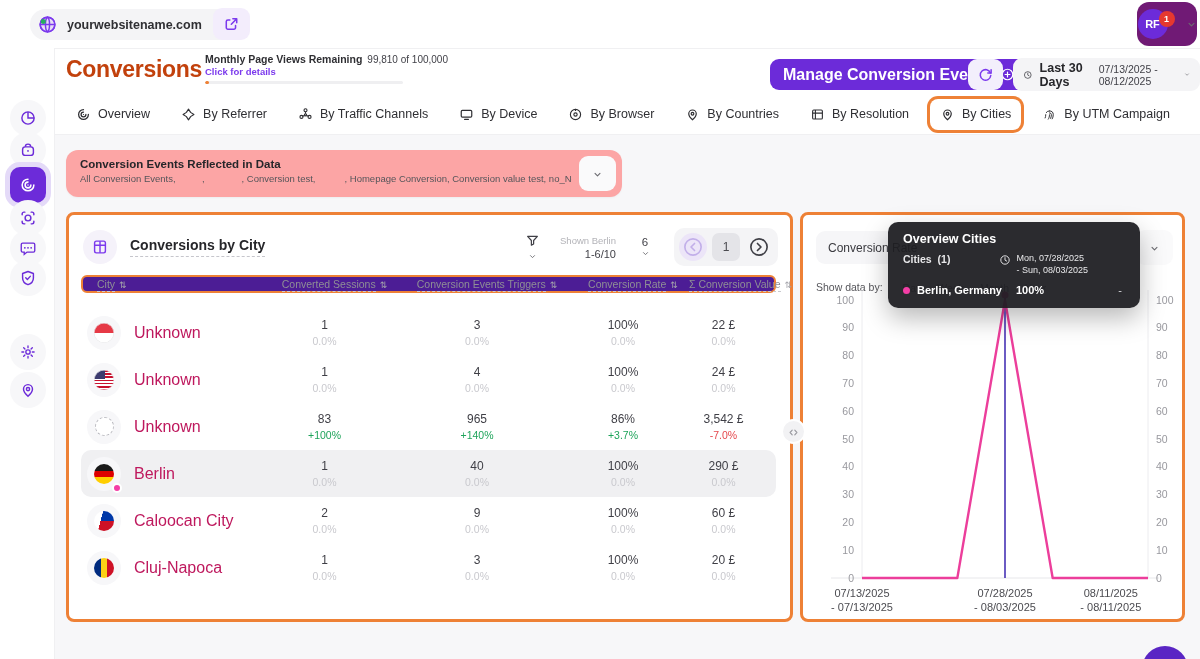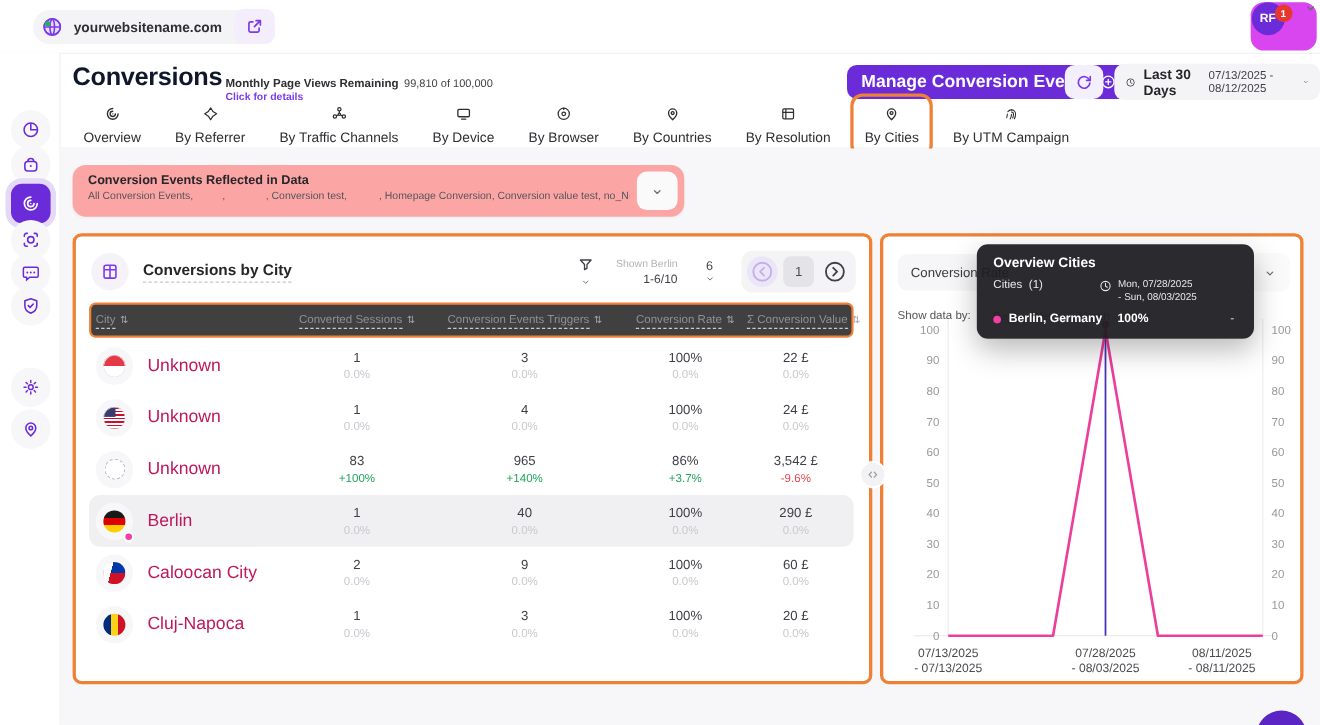--- a/index.html
+++ b/index.html
@@ -9,47 +9,47 @@
   .icn { display:inline-block; }
   .icn svg { display:block; width:100%; height:100%; }
 
   
   .topbar { position:absolute; top:0; left:0; right:0; height:48px; background:#fff; }
   .site-pill { position:absolute; left:30px; top:9px; height:31px; background:#F4F4F6; border-radius:16px; display:flex; align-items:center; gap:9px; padding:0 14px 0 7px; cursor:pointer; }
   .site-pill .globe { width:21px; height:21px; }
   .site-name { font-size:12.5px; font-weight:600; color:#2F2F33; }
   .chev { width:11px; height:11px; color:#6B6B70; }
   .ext-btn { position:absolute; left:213px; top:8px; width:37px; height:32px; background:#F3EDFC; border:0; border-radius:9px; color:#7C3AED; padding:7px 9px; cursor:pointer; }
-  .user-pill { position:absolute; right:3px; top:2px; width:60px; height:44px; background:#d946ef; border-radius:12px; display:flex; align-items:flex-start; justify-content:center; gap:18px; cursor:pointer; }
+  .user-pill { position:absolute; right:3px; top:2px; width:60px; height:44px; background:#701a75; border-radius:12px; display:flex; align-items:center; justify-content:center; gap:18px; cursor:pointer; }
   .avatar-wrap { position:relative; width:30px; height:30px; }
   .avatar { width:30px; height:30px; border-radius:50%; background:#6C2BD9; color:#fff; font-size:11px; font-weight:700; display:flex; align-items:center; justify-content:center; }
   .user-badge { position:absolute; top:2px; right:-7px; width:16px; height:16px; border-radius:50%; background:#E5382F; color:#fff; font-size:9px; font-weight:700; display:flex; align-items:center; justify-content:center; }
 
   
   .header { position:absolute; top:48px; left:0; right:0; height:46px; background:#fff; border-top:1px solid #F0F0F2; }
   .collapse-btn { position:absolute; left:11px; top:56px; width:34px; height:34px; border-radius:50%; background:#FAFAFB; color:#A5A5AB; padding:8px; border:0; cursor:pointer; }
-  .page-title { position:absolute; left:66px; top:56px; font-size:23px; font-weight:700; color:#0f172a; letter-spacing:-.3px; }
-  .pv-block { position:absolute; left:205px; top:70px; width:198px; }
+  .page-title { position:absolute; left:66px; top:56px; font-size:23px; font-weight:700; color:#c2410c; letter-spacing:-.3px; }
+  .pv-block { position:absolute; left:205px; top:53px; width:198px; }
   .pv-line1 { font-size:10.5px; font-weight:700; color:#2F2F33; white-space:nowrap; }
   .pv-line1 .pv-value { font-weight:400; color:#3F3F46; margin-left:5px; font-size:10px; }
   .pv-link { font-size:9.5px; color:#7C3AED; font-weight:600; margin-top:1px; }
   .pv-bar { margin-top:4px; height:3px; background:#EFEFF1; border-radius:2px; overflow:hidden; }
   .pv-fill { height:100%; background:#EE8136; border-radius:2px; }
   .manage-btn { position:absolute; left:770px; top:59px; height:31px; background:#6C2BD9; color:#fff; border:0; border-radius:9px; font-size:16px; font-weight:700; display:flex; align-items:center; gap:8px; padding:0 13px; cursor:pointer; }
   .manage-btn .icn { width:15px; height:15px; }
   .refresh-btn { position:absolute; left:968px; top:59px; width:35px; height:31px; background:#F3EFFC; color:#7C3AED; border-radius:9px; border:0; padding:7px 9px; cursor:pointer; }
   .range-pill { position:absolute; left:1013px; top:58px; height:33px; background:#F4F4F6; border-radius:9px; display:flex; align-items:center; gap:7px; padding:0 10px; cursor:pointer; }
   .range-pill .clock { width:14px; height:14px; color:#3F3F46; }
   .range-label { font-size:12.5px; font-weight:700; color:#26262A; }
   .range-dates { font-size:10.5px; color:#3F3F46; }
   .range-pill .chev { width:9px; height:9px; }
 
   
   .tabsbar { position:absolute; top:94px; left:55px; right:0; height:41px; background:#fff; border-bottom:1px solid #F0F0F2; display:flex; align-items:center; gap:11px; padding-left:11px; }
-  .tab { display:flex; align-items:center; gap:7px; font-size:12.5px; color:#2F2F33; padding:8px 10px; border-radius:8px; cursor:pointer; white-space:nowrap;flex-direction:column; }
+  .tab { display:flex; align-items:center; gap:7px; font-size:12.5px; color:#2F2F33; padding:8px 10px; border-radius:8px; cursor:pointer; white-space:nowrap; }
   .tab .icn { width:15px; height:15px; color:#2F2F33; }
   .tab.highlight { box-shadow:0 0 0 3px #EE8136; }
 
   
   .sidebar { position:absolute; top:48px; left:0; width:55px; bottom:0; background:#fff; border-right:1px solid #F0F0F2; z-index:2; }
   .side-btn { position:absolute; left:10px; width:36px; height:36px; border-radius:50%; background:#F7F7F9; color:#6C2BD9; display:flex; align-items:center; justify-content:center; cursor:pointer; }
   .side-btn .icn { width:18px; height:18px; }
   .side-btn.active { background:#6C2BD9; color:#fff; border-radius:10px; box-shadow:0 0 0 5px #E4DAF8; }
 
   .main-bg { position:absolute; top:135px; left:55px; right:0; bottom:0; background:#F7F7F9; }
@@ -74,21 +74,21 @@
   .entries .l2 { font-size:11px; color:#3F3F46; margin-top:2px; }
   .psize { width:30px; text-align:center; margin-right:14px; cursor:pointer; }
   .psize .num { font-size:11.5px; color:#3F3F46; }
   .psize .chev { width:9px; height:9px; display:block; margin:1px auto 0; }
   .pager { background:#F4F4F6; border-radius:10px; height:38px; display:flex; align-items:center; gap:5px; padding:0 5px; }
   .pg-btn { width:28px; height:28px; border-radius:50%; border:0; background:transparent; padding:3px; cursor:pointer; }
   .pg-prev { background:#ECE5F8; color:#C2AFE9; }
   .pg-next { color:#3F3F46; }
   .pg-num { width:28px; height:28px; border-radius:7px; background:#E4E4E8; color:#4B4B50; font-size:12px; display:flex; align-items:center; justify-content:center; cursor:pointer; }
 
-  .thead { position:absolute; top:60px; left:12px; right:14px; height:32px; border:2.5px solid #EE8136; border-radius:6px; background:#404040; display:grid; grid-template-columns:175px 125px 180px 112px 1fr; align-items:center; padding:0 8px 0 4px; }
+  .thead { position:absolute; top:60px; left:12px; right:14px; height:18px; border:2.5px solid #EE8136; border-radius:6px; background:#4c1d95; display:grid; grid-template-columns:175px 125px 180px 112px 1fr; align-items:center; padding:0 8px 0 14px; }
   .th { font-size:10.5px; color:#8F8F95; text-align:center; white-space:nowrap; }
   .th.first { text-align:left; }
   .th-label { border-bottom:1px dashed #C9C9CE; padding-bottom:1px; }
   .sort { font-size:9px; color:#A5A5AB; margin-left:4px; }
 
   .rows { position:absolute; top:94px; left:12px; right:14px; }
   .row { height:47px; display:grid; grid-template-columns:175px 125px 180px 112px 1fr; align-items:center; padding:0 8px 0 6px; border-radius:10px; cursor:pointer; }
   .row.hl { background:#F0F0F2; }
   .city-cell { display:flex; align-items:center; }
   .flag-wrap { position:relative; width:34px; height:34px; border-radius:50%; background:#F7F7F9; display:flex; align-items:center; justify-content:center; margin-right:13px; flex:none; }
@@ -114,21 +114,21 @@
   .cc-chevron { position:absolute; right:9px; top:15px; width:37px; height:35px; background:#FAFAFB; border-radius:9px; color:#6B6B70; padding:12px 11px; border:0; cursor:pointer; }
   .showby { position:absolute; left:13px; top:63px; display:flex; align-items:center; gap:8px; }
   .showby-label { font-size:10.5px; color:#55555A; margin-right:4px; }
   .gran-pill { font-size:10.5px; color:#6B6B70; padding:4px 8px; border-radius:7px; cursor:pointer; }
   .chart-svg { position:absolute; left:0; top:0; }
 
   
   .chart-tooltip { position:absolute; left:888px; top:222px; width:252px; height:86px; background:rgba(30,30,34,.94); border-radius:10px; box-shadow:0 10px 26px rgba(0,0,0,.28); z-index:5; color:#fff; padding:10px 14px 10px 15px; }
   .tt-title { font-size:12.5px; font-weight:700; }
   .tt-row2 { display:flex; justify-content:space-between; align-items:flex-start; margin-top:7px; }
-  .tt-cities { font-size:10.5px; color:#E8E8EA; }
+  .tt-cities { font-size:10.5px; color:#E8E8EA;font-weight:bold; }
   .tt-count { margin-left:6px; }
   .tt-date { display:flex; gap:5px; font-size:9px; color:#E8E8EA; line-height:1.3; margin-right:38px; }
   .tt-date .clock { width:12px; height:12px; color:#E8E8EA; margin-top:1px; }
   .tt-row3 { display:flex; align-items:center; margin-top:8px; font-size:11px; font-weight:700; }
   .tt-dot { width:7px; height:7px; border-radius:50%; background:#F43EA6; margin-right:7px; flex:none; }
   .tt-val { margin-left:14px; }
   .tt-extra { margin-left:auto; margin-right:4px; font-weight:400; color:#D9D9DC; }
 
   .resize-handle { position:absolute; left:781px; top:419px; width:25px; height:25px; border-radius:50%; background:#F2F2F4; border:2px solid #fff; z-index:6; color:#9A9AA0; padding:4px; cursor:ew-resize; }
   .chat-bubble { position:absolute; left:1142px; top:646px; width:46px; height:46px; border-radius:50%; background:#5A25C4; z-index:7; cursor:pointer; }
@@ -504,21 +504,21 @@
           <div class="cell">
             <div class="v">965</div>
             <div class="s up">+140%</div>
           </div>
           <div class="cell">
             <div class="v">86%</div>
             <div class="s up">+3.7%</div>
           </div>
           <div class="cell">
             <div class="v">3,542 £</div>
-            <div class="s down">-9.6%</div>
+            <div class="s down">-7.0%</div>
           </div>
         </div>
         <div class="row hl">
           <div class="city-cell">
       <span class="flag-wrap">
               <span class="flag f-de"></span>
               <span class="badge-dot"></span>
             </span>
       <span class="city-name">Berlin</span>
     </div>

